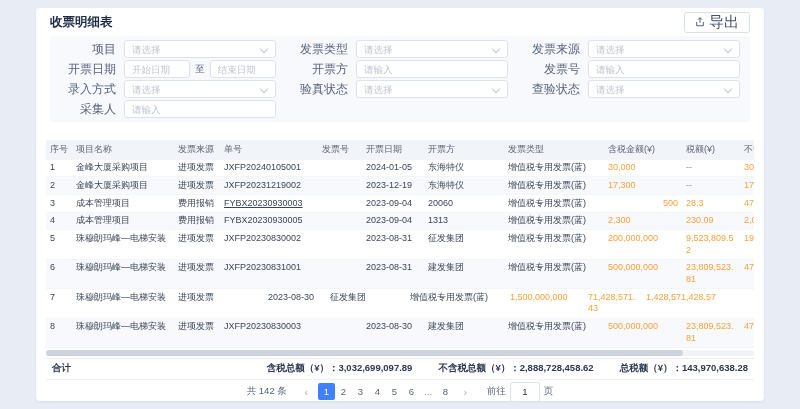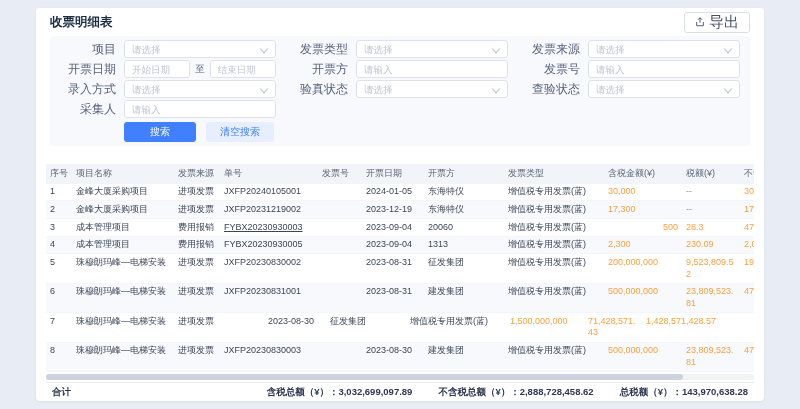--- a/index.html
+++ b/index.html
@@ -151,24 +151,20 @@
             <span class="chev"></span>
           </div>
         </div>
         <div class="field">
           <span class="lbl">采集人</span>
           <div class="control">
             <input placeholder="请输入" style="">
           </div>
         </div>
       </div>
-    <div class="filter-actions">
-      <button class="btn-primary">搜索</button>
-      <button class="btn-light">清空搜索</button>
-    </div>
   </div>
 
   <div class="table-zone">
     <div class="t-clip">
       <div class="t-head" id="tHead">
           <div class="cell hcell" style="width: 26px;">序号</div>
           <div class="cell hcell" style="width: 102px;">项目名称</div>
           <div class="cell hcell" style="width: 46px;">发票来源</div>
           <div class="cell hcell" style="width: 98px;">单号</div>
           <div class="cell hcell" style="width: 44px;">发票号</div>

